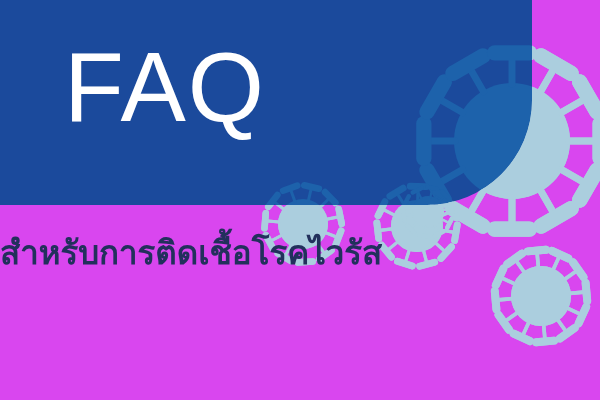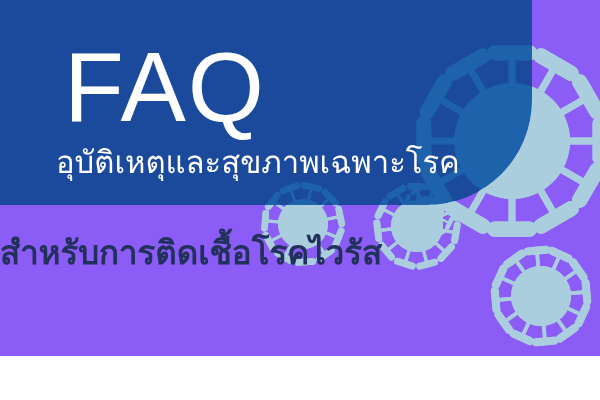--- a/index.html
+++ b/index.html
@@ -5,22 +5,22 @@
 <style>
   html,body{margin:0;padding:0;}
   body{
     width:600px;height:400px;
     background:#ffffff;
     font-family:"Liberation Sans","DejaVu Sans",sans-serif;
     overflow:hidden;
   }
   .poster{
     position:relative;
-    width:600px;height:356px;
-    background:#8b5cf6;
+    width:600px;height:400px;
+    background:#d946ef;
     overflow:hidden;
   }
 
   
   .virus-layer-back{
     position:absolute;left:0;top:0;width:600px;height:400px;
     z-index:1;
   }
   
   .header-panel{
@@ -497,20 +497,19 @@
             <line x1="578.620654448406" y1="323.29553734355926" x2="586.1701513058517" y2="306.95524673416634" stroke="currentColor" stroke-width="7.905" stroke-linecap="round" fill="none"></line>
             <line x1="557.7174662212622" y1="319.6965466501125" x2="567.2867744720536" y2="333.26077680155623" stroke="currentColor" stroke-width="3.5999999999999996" stroke-linecap="round" fill="none"></line>
             <line x1="559.9326737875359" y1="338.44895597367207" x2="574.6408751565713" y2="328.0725976294404" stroke="currentColor" stroke-width="7.905" stroke-linecap="round" fill="none"></line>
           </g>
         </g>
     </svg>
   </div>
 
   <div class="headline-block">
     <div class="faq-title">FAQ</div>
-    <div class="faq-subtitle">อุบัติเหตุและสุขภาพเฉพาะโรค</div>
   </div>
 
   <div class="body-block">
     <div class="body-line">สำหรับการติดเชื้อโรคไวรัส</div>
   </div>
 
 </div>
 
 </body></html>

